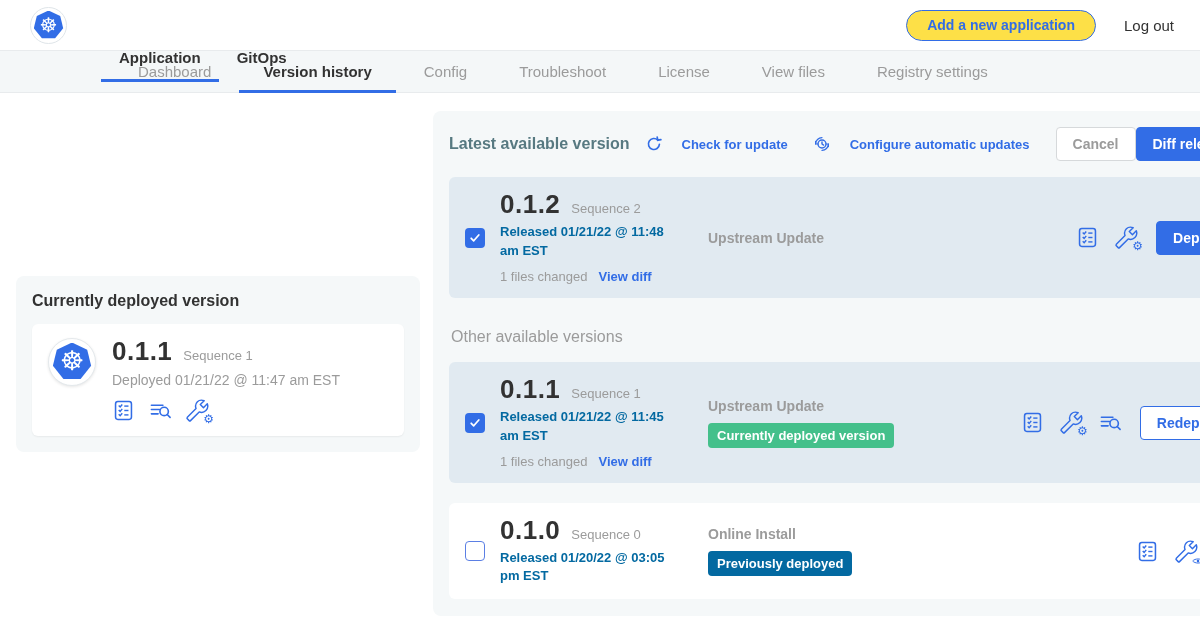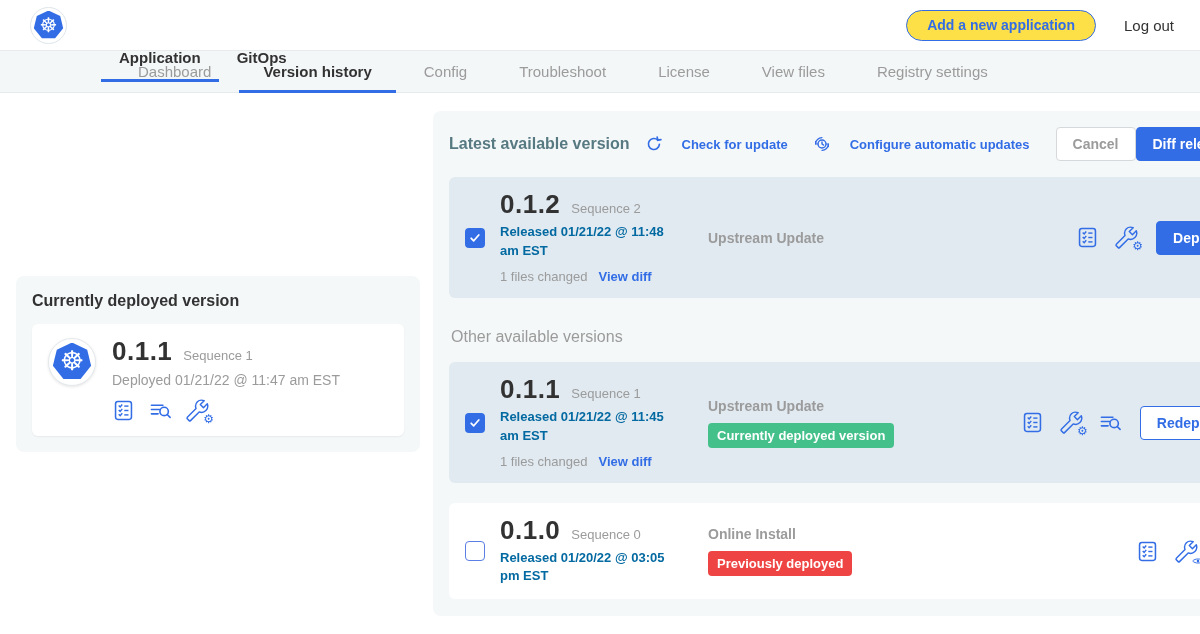--- a/index.html
+++ b/index.html
@@ -70,21 +70,21 @@
   .checkbox.unchecked { background:#fff; border:1.5px solid #5b7fe4; }
   .vblock { width:208px; flex:none; }
   .released { font-size:13px; font-weight:bold; color:#0369a1; max-width:186px; line-height:1.4; margin-top:6px; }
   .files-line { margin-top:9px; font-size:13px; color:#9b9b9b; display:flex; gap:11px; }
   .view-diff { color:#326de6; font-weight:bold; cursor:pointer; }
   .source-col { flex:1; }
   .source-label { font-size:14px; font-weight:bold; color:#9b9b9b; }
   .badge { display:inline-block; margin-top:9px; padding:5px 9px; border-radius:4px;
     font-size:13px; font-weight:bold; color:#fff; }
   .badge-green { background:#44c08b; }
-  .badge-gray { background:#ef4444; }
+  .badge-gray { background:#0369a1; }
   .row-icons { display:flex; align-items:center; gap:16px; margin-left:auto; }
   .row-action { margin-left:18px; }
   .section-label { font-size:16px; color:#9b9b9b; margin:30px 0 0 2px; }
 </style>
 </head>
 <body>
 
 <svg width="0" height="0" style="position:absolute" aria-hidden="true">
   <defs>
     <symbol id="i-checklist" viewBox="0 0 24 24" fill="none" stroke="currentColor">

